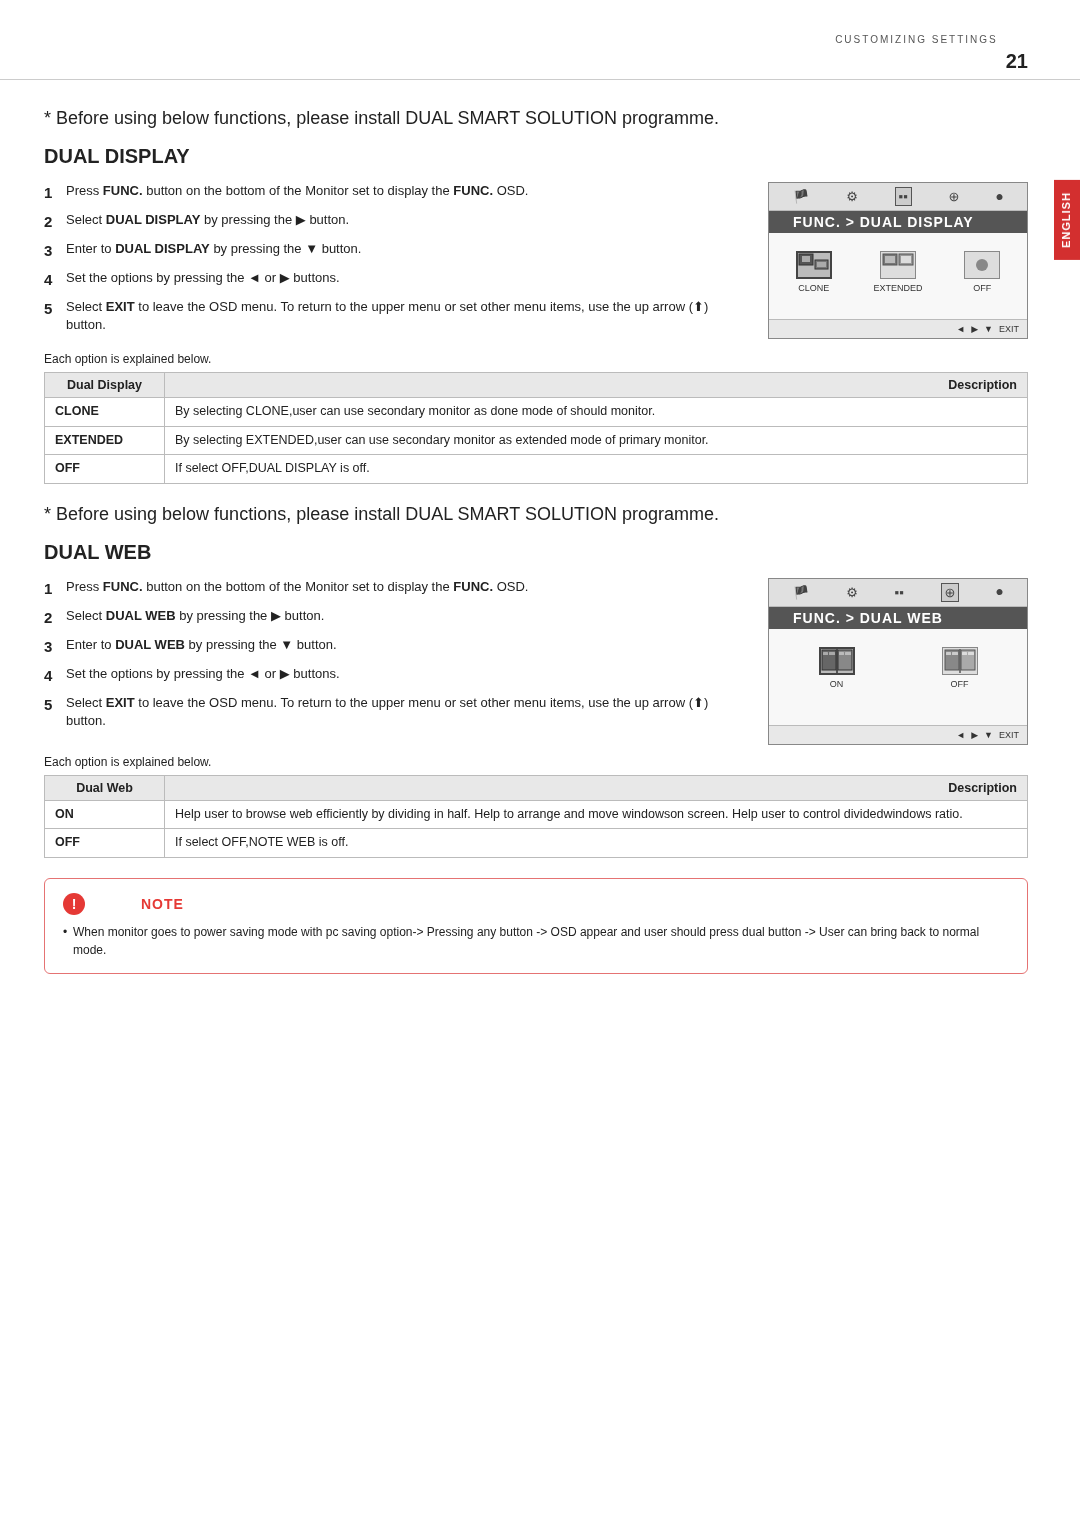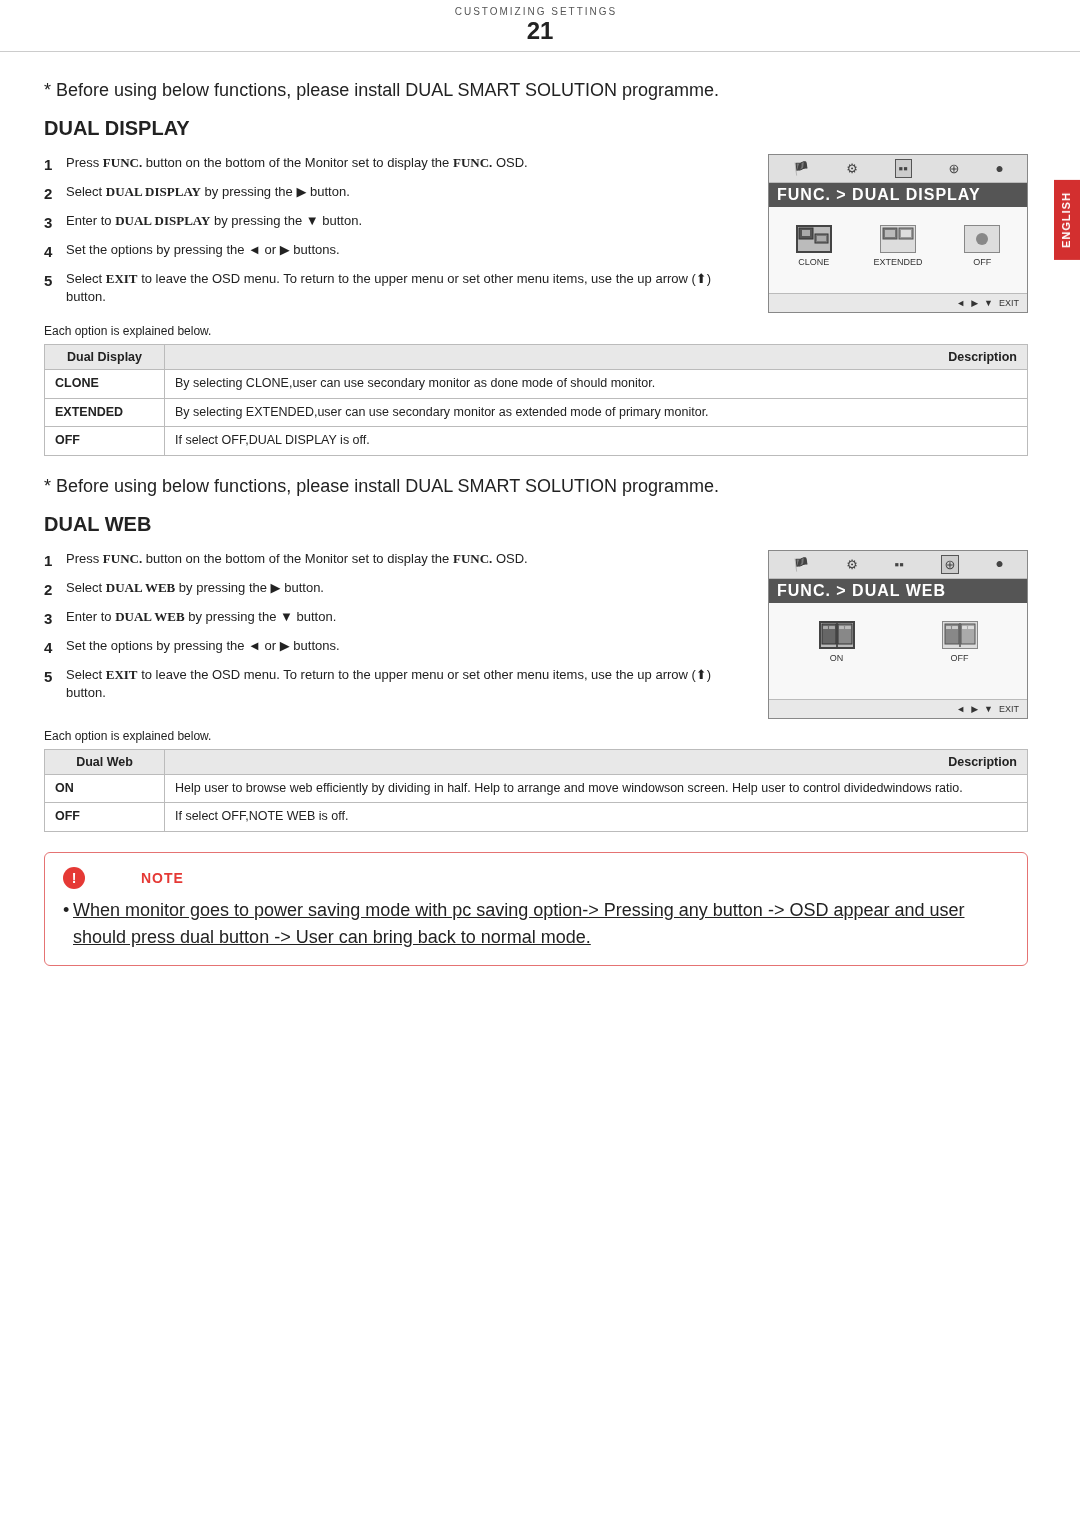--- a/index.html
+++ b/index.html
@@ -37,33 +37,33 @@
     }
 
     
     .top-header {
       display: flex;
       justify-content: flex-end;
       align-items: center;
       padding: 6px 52px 6px 44px;
       border-bottom: 1px solid #ccc;
       margin-bottom: 10px;
-      flex-direction: column;
     }
     .top-header-text {
       font-size: 10px;
       letter-spacing: 2px;
       color: #555;
       text-transform: uppercase;
     }
     .top-header-num {
-      font-size: 24px;
+      font-size: 20px;
       font-weight: bold;
       color: #222;
       margin-left: 8px;
+      margin-top: 44px;
     }
 
     
     .note-top {
       font-size: 18px;
       margin-bottom: 16px;
       color: #222;
     }
 
     
@@ -103,21 +103,21 @@
     }
     ol.steps li .step-num {
       font-size: 15px;
       font-weight: bold;
       min-width: 16px;
       color: #222;
     }
     ol.steps li .step-text {
       flex: 1;
     }
-    .bold { font-weight: bold; font-family: Liberation Serif, serif; }
+    .bold { font-weight: bold; }
 
     
     .osd-box {
       border: 1.5px solid #888;
       background: #f8f8f8;
       padding: 0;
       width: 260px;
     }
     .osd-top-bar {
       display: flex;
@@ -132,23 +132,23 @@
       color: #444;
     }
     .osd-icon.active {
       border: 1.5px solid #555;
       padding: 1px 3px;
       background: #ccc;
     }
     .osd-label-bar {
       background: #555;
       color: #fff;
-      font-size: 16px;
-      font-weight: bold;
-      padding: 3px 8px;
+      font-size: 14px;
+      font-weight: bold;
+      padding: 3px 24px;
       letter-spacing: 1px;
     }
     .osd-content {
       display: flex;
       justify-content: space-around;
       align-items: center;
       padding: 18px 10px 8px 10px;
       gap: 8px;
     }
     .osd-option {
@@ -252,25 +252,24 @@
     }
     .note-title {
       font-weight: bold;
       font-size: 14px;
       color: #e53935;
       text-transform: uppercase;
       letter-spacing: 1px;
       padding-left: 48px;
     }
     .note-bullet {
-      font-size: 18px;
+      font-size: 12px;
       line-height: 1.5;
       padding-left: 10px;
       position: relative;
-      text-decoration: underline;
     }
     .note-bullet::before {
       content: "•";
       position: absolute;
       left: 0;
     }
   </style>
 </head>
 <body>
 

